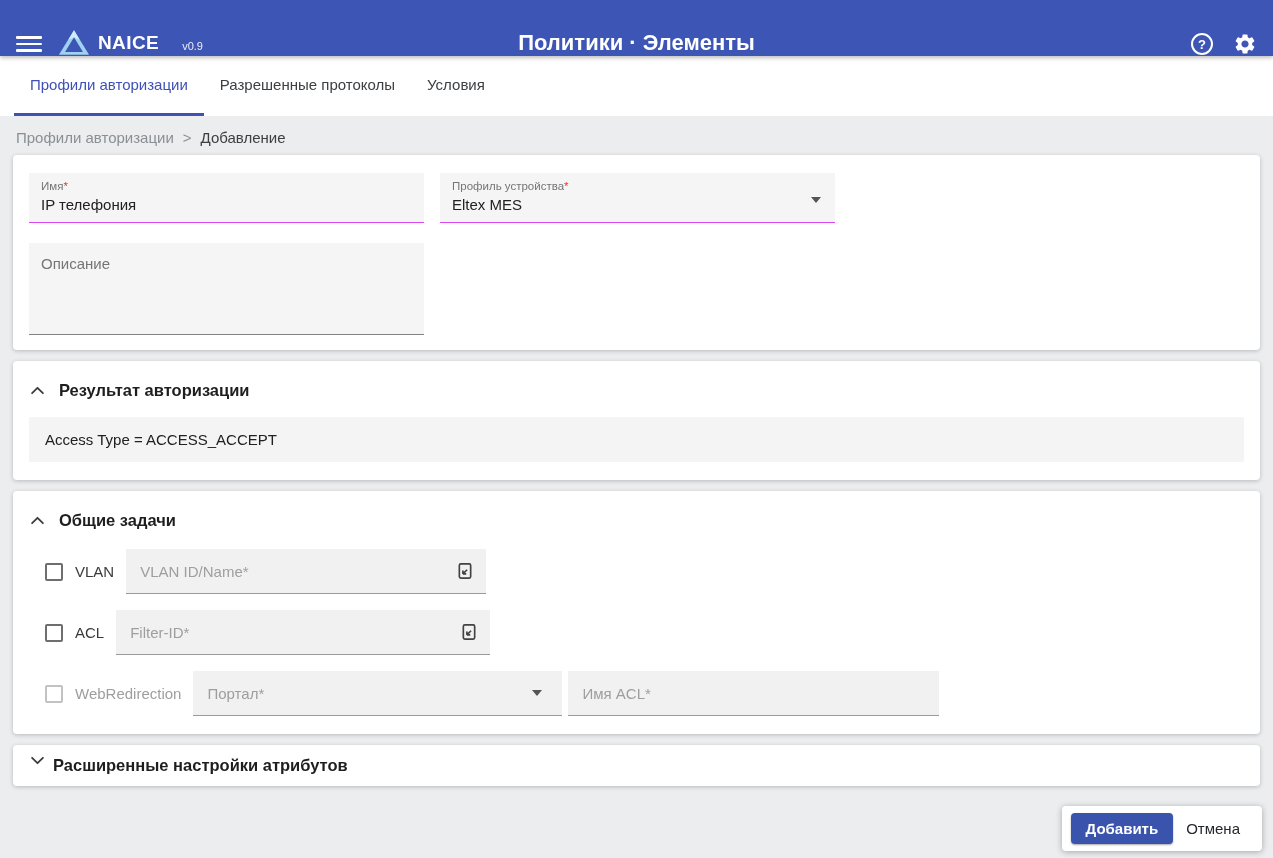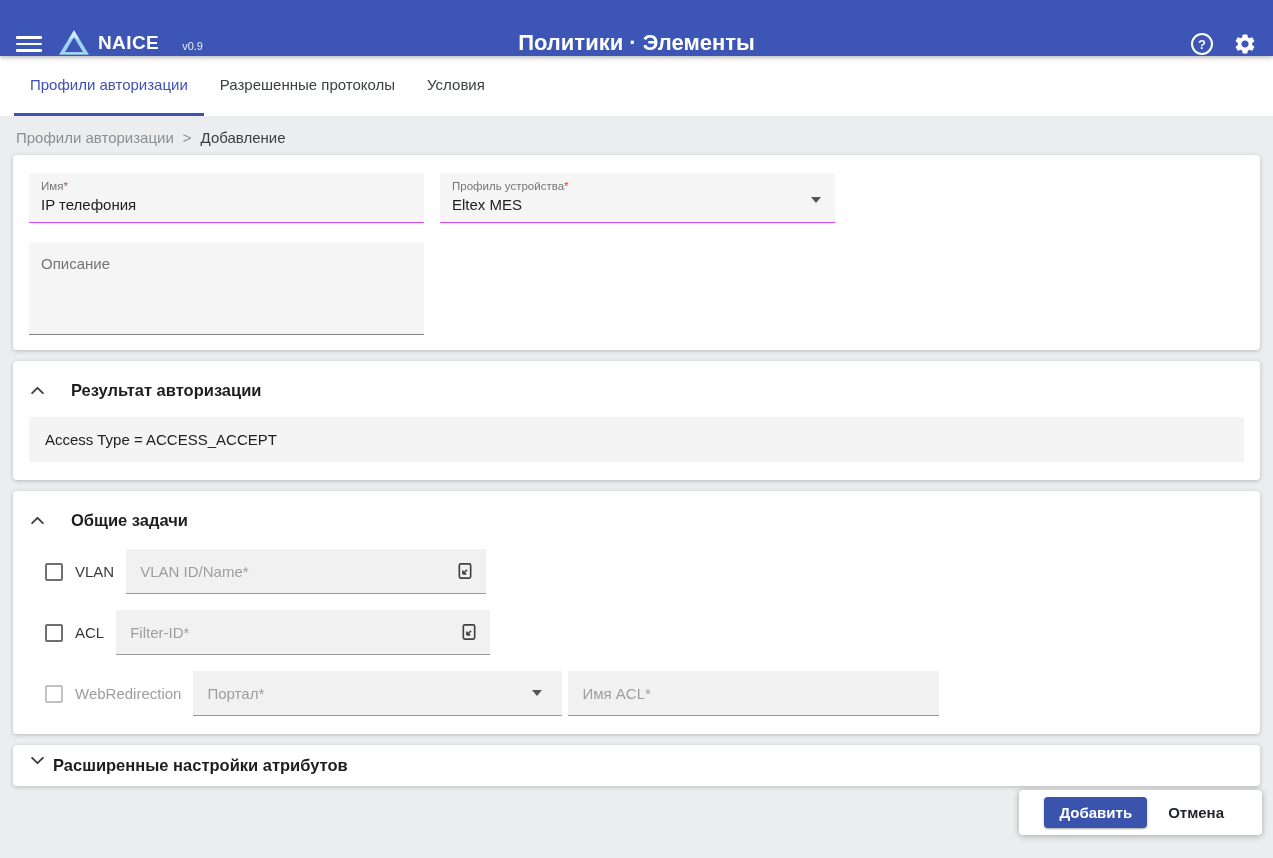--- a/index.html
+++ b/index.html
@@ -42,21 +42,21 @@
   .fld .fld-value{font-size:15px;color:#212121;margin-top:4px;cursor:default}
   .fld.f-name{width:395px;margin-right:16px}
   .fld.f-device{width:395px;margin-right:27px;cursor:pointer}
   .fld.f-access{flex:1;cursor:pointer}
   .select-arrow{position:absolute;right:14px;bottom:19px;width:0;height:0;border-left:5px solid transparent;border-right:5px solid transparent;border-top:6px solid #555}
 
   .desc{display:block;margin-top:20px;width:395px;height:92px;background:#f5f5f5;border:none;border-bottom:1px solid #828282;padding:12px;font:inherit;font-size:15px;color:#212121;resize:none;outline:none}
   .desc::placeholder{color:#757575}
 
   .section{padding:17px 16px 18px}
-  .sec-head{display:flex;align-items:center;gap:26px;cursor:pointer;height:24px}
+  .sec-head{display:flex;align-items:center;gap:14px;cursor:pointer;height:24px}
   .sec-title{font-size:16.5px;font-weight:bold;color:#1e1e1e}
   .chevron{display:flex;width:16px;justify-content:center}
 
   .result-box{margin-top:15px;background:#f4f4f4;height:45px;display:flex;align-items:center;padding:0 16px;font-size:15px;color:#212121;border-radius:2px}
 
   .task-row{display:flex;align-items:center;margin-top:16px;height:45px}
   .task-row.first{margin-top:17px}
   .checkbox{width:18px;height:18px;border:2px solid #6e6e6e;border-radius:2px;margin-left:16px;cursor:pointer;flex:none;background:#fff}
   .checkbox.disabled{border-color:#c2c2c2;cursor:default}
   .task-label{font-size:15px;color:#3a3a3a;margin-left:12px;white-space:nowrap}
@@ -67,23 +67,23 @@
   .ph{padding-left:14px;cursor:default}
   .vlan-input{width:360px}
   .acl-input{width:374px}
   .portal-select{width:369px;cursor:pointer}
   .aclname-input{width:371px;margin-left:6px}
   .paste-icon{position:absolute;right:11px;top:12px;cursor:pointer;display:flex}
 
   .advanced{padding:11px 16px;display:flex;align-items:flex-start;gap:8px;cursor:pointer}
 
   
-  .actions{position:absolute;right:11px;bottom:23px;background:#fff;border-radius:4px;box-shadow:0 1px 6px rgba(0,0,0,.3);padding:7px 25px;display:flex;align-items:center;gap:8px}
+  .actions{position:absolute;right:11px;bottom:7px;background:#fff;border-radius:4px;box-shadow:0 1px 6px rgba(0,0,0,.3);padding:7px 9px;display:flex;align-items:center;gap:0}
   .btn-submit{background:#3a54ad;color:#fff;border:none;border-radius:4px;font:inherit;font-size:15px;font-weight:bold;padding:0 15px;height:31px;cursor:pointer;box-shadow:0 1px 2px rgba(0,0,0,.35)}
-  .btn-cancel{background:none;border:none;font:inherit;font-size:15px;font-weight:bold;color:#23262c;padding:0 13px;height:31px;cursor:pointer}
+  .btn-cancel{background:none;border:none;font:inherit;font-size:15px;font-weight:normal;color:#23262c;padding:0 13px;height:31px;cursor:pointer}
 </style>
 </head>
 <body>
 
 <header class="appbar">
   <div class="menu-btn">
     <span class="hamburger" style="display:contents"><i></i><i></i><i></i></span>
   </div>
   <div class="brandbox">
     <span class="logo">

